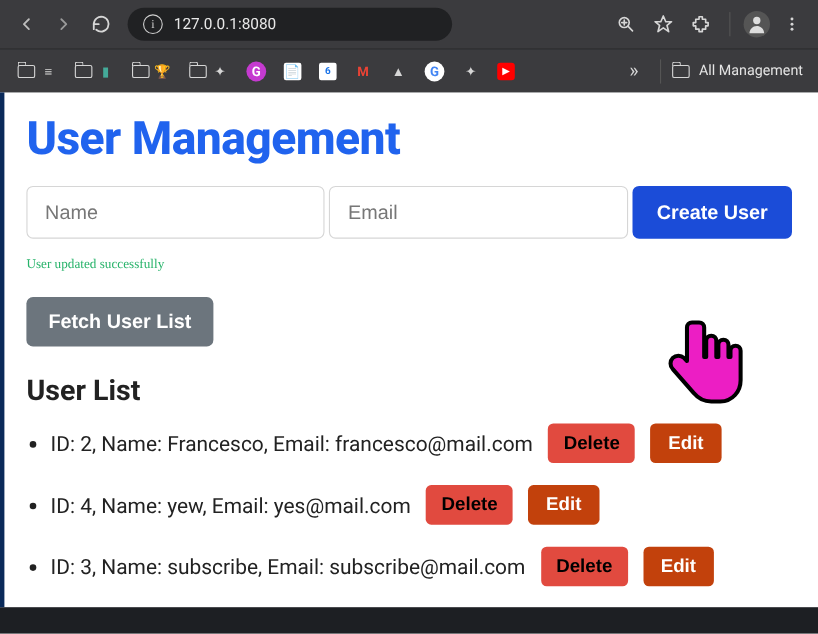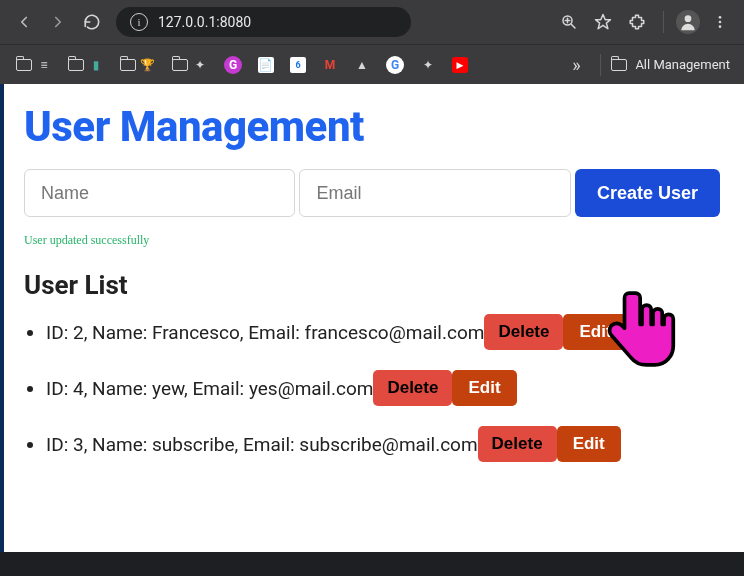--- a/index.html
+++ b/index.html
@@ -37,21 +37,21 @@
   h1.title { color:#2063ee; font-weight:800; font-size:42px; letter-spacing:-0.5px; margin-bottom:18px; }
   .form-row { display:flex; gap:4px; margin-bottom:16px; }
   .in { flex:1; height:48px; border:1px solid #d6d6d6; border-radius:6px; padding:0 16px; font-size:18px; color:#333; background:#fff; }
   .in::placeholder { color:#777; }
   .btn-primary { background:#1b4cd8; color:#fff; font-weight:700; font-size:18px; border:none; border-radius:6px; padding:0 22px; height:48px; cursor:pointer; }
   .status { color:#27b36a; font-size:12px; margin-bottom:22px;font-family:Liberation Serif, serif; }
   .btn-secondary { background:#6c757d; color:#fff; font-weight:700; font-size:18px; border:none; border-radius:6px; padding:12px 20px; cursor:pointer; margin-bottom:26px; }
   h2.sub { font-size:26px; font-weight:700; color:#222; margin-bottom:14px; }
   ul.ulist { list-style:disc; padding-left:22px; }
   ul.ulist li { font-size:19px; color:#222; margin-bottom:20px; display:list-item; }
-  ul.ulist li .row { display:inline-flex; align-items:center; flex-wrap:wrap; }
+  ul.ulist li .row { display:inline-flex; align-items:center; gap:14px; flex-wrap:wrap; }
   .btn-del { background:#e14a3f; color:#000000; font-weight:700; font-size:17px; border:none; border-radius:5px; padding:8px 14px; cursor:pointer; }
   .btn-edit { background:#c2410c; color:#fff; font-weight:700; font-size:17px; border:none; border-radius:5px; padding:8px 16px; cursor:pointer; }
 
   
   .cursor-hand { position:absolute; top:200px; left:596px; pointer-events:none; }
   .cursor-hand svg { width:92px; height:92px; display:block; }
 </style>
 </head>
 <body>
 
@@ -167,20 +167,21 @@
   <h1 class="title">User Management</h1>
 
   <div class="form-row">
     <input class="in" placeholder="Name" style="">
     <input class="in" placeholder="Email" style="">
     <button class="btn-primary">Create User</button>
   </div>
 
   <div class="status">User updated successfully</div>
 
+  <button class="btn-secondary">Fetch User List</button>
 
   <h2 class="sub">User List</h2>
 
   <ul class="ulist" id="user-list">
       <li><span class="row">
           <span>ID: 2, Name: Francesco, Email: francesco@mail.com</span>
           <button class="btn-del">Delete</button>
           <button class="btn-edit">Edit</button>
         </span></li>
       <li><span class="row">

